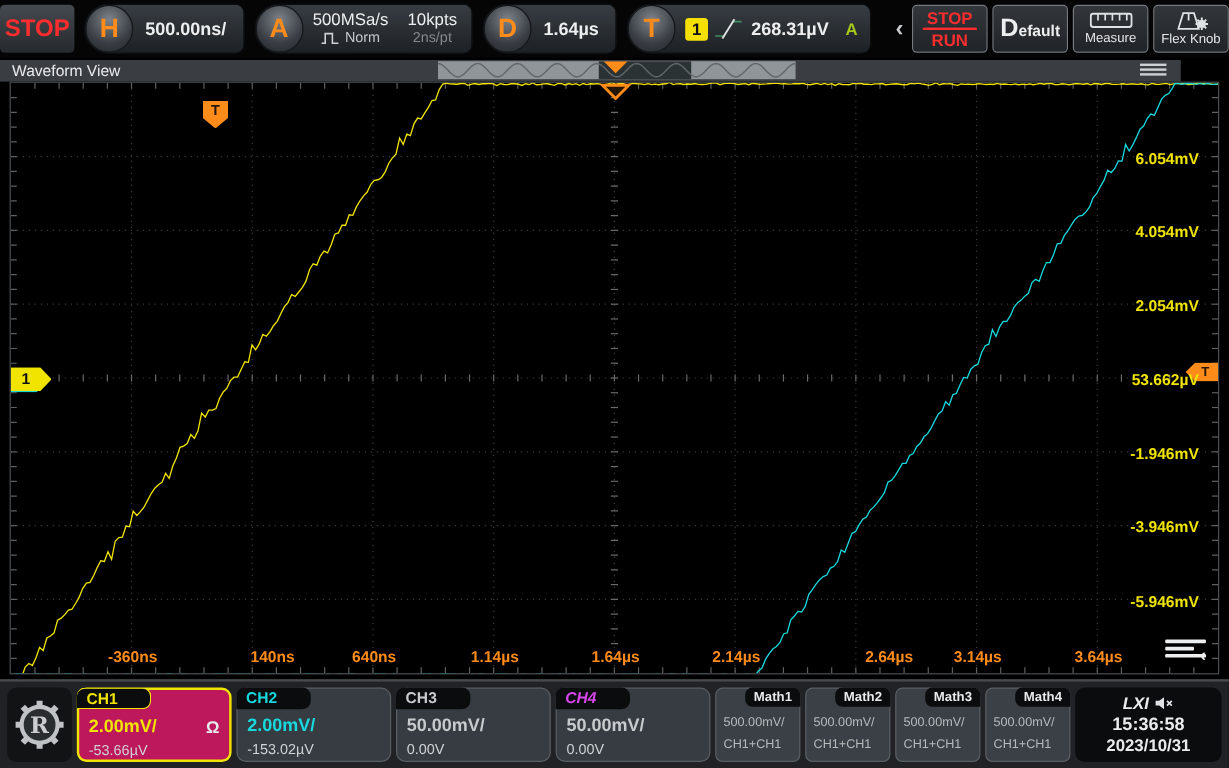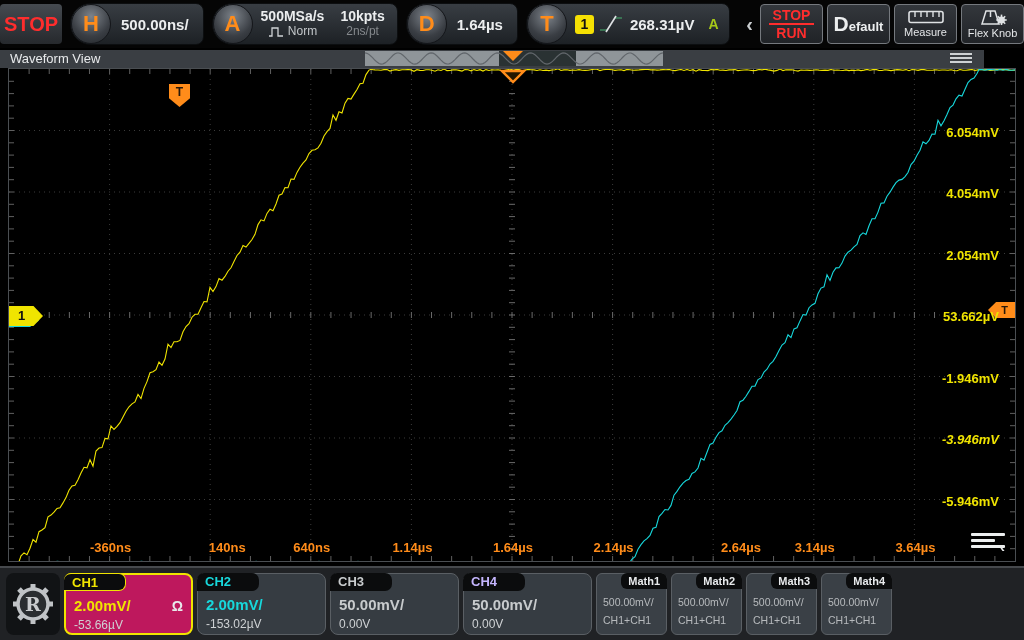--- a/index.html
+++ b/index.html
@@ -15,21 +15,21 @@
             border-radius:4px; display:flex; align-items:center; justify-content:center;
             font-weight:bold; font-size:20px; color:#ff2d2d; }
   .pill { height:42px; background:linear-gradient(#383d43,#1d2125); border-radius:21px 8px 8px 21px;
           display:flex; align-items:center; border:1px solid #0c0e10; margin-left:8px; }
   .knob-circle { width:40px; height:40px; border-radius:50%; flex:0 0 40px;
                  background:radial-gradient(circle at 50% 30%, #7d838a, #3a3e44 60%, #23272b);
                  border:1px solid #14161a; display:flex; align-items:center; justify-content:center;
                  font-weight:bold; font-size:22px; color:#ff8c1a; }
   .pill .val { color:#eceeef; font-size:15px; font-weight:bold; padding:0 14px 0 10px; white-space:nowrap; }
   .acol { display:flex; flex-direction:column; align-items:center; line-height:15px; padding:0 8px; }
-  .acol .t1 { color:#eceeef; font-size:14px; font-weight:bold; }
+  .acol .t1 { color:#eceeef; font-size:14px; font-weight:normal; }
   .acol .t2 { color:#c3c7ca; font-size:12px; display:flex; align-items:center; gap:4px; }
   .acol .t2g { color:#85898d; font-size:12px; }
   .badge1 { width:19px; height:19px; background:#f5e003; border-radius:3px; color:#111;
             font-weight:bold; font-size:14px; display:flex; align-items:center; justify-content:center;
             margin-left:8px; }
   .trig-a { color:#a6c818; font-weight:bold; font-size:14px; padding-right:10px; }
   .chev { color:#c9cdd0; font-size:20px; font-weight:bold; padding:0 3px; }
   .tbtn { width:63px; height:40px; background:linear-gradient(#33373c,#202327);
           border:1px solid #75797e; border-radius:4px; margin-left:4px;
           display:flex; flex-direction:column; align-items:center; justify-content:center; }
@@ -501,21 +501,21 @@
   <div id="tflag">T</div>
   <div id="ch2mark"></div>
   <div id="ch1mark">1</div>
   <div id="tlevel">T</div>
   <div id="ylabels">
       <div class="ylab" style="top: 62.5px;">6.054mV</div>
       <div class="ylab" style="top: 124px;">4.054mV</div>
       <div class="ylab" style="top: 185.5px;">2.054mV</div>
       <div class="ylab" style="top: 247px;">53.662µV</div>
       <div class="ylab" style="top: 308.5px;">-1.946mV</div>
-      <div class="ylab" style="top: 370px; font-style: italic;">-3.946mV</div>
+      <div class="ylab" style="top: 370px;">-3.946mV</div>
       <div class="ylab" style="top: 431.5px;">-5.946mV</div>
     </div>
   <div id="xlabels">
       <div class="xlab" style="left: 101.6px;">-360ns</div>
       <div class="xlab" style="left: 202.2px; margin-left: 16px;">140ns</div>
       <div class="xlab" style="left: 302.8px;">640ns</div>
       <div class="xlab" style="left: 403.4px;">1.14µs</div>
       <div class="xlab" style="left: 504px;">1.64µs</div>
       <div class="xlab" style="left: 604.6px;">2.14µs</div>
       <div class="xlab" style="left: 732px;">2.64µs</div>
@@ -572,21 +572,21 @@
     <div class="chrow2" style="color:#c8cbcd;">
       <span>50.00mV/</span>
       <span class="icons">
         <span class="dc"><span class="s"></span><span class="d"></span></span>
       </span>
     </div>
     <div class="chrow3">0.00V</div>
   </div>
 
   <div class="chbox">
-    <div class="chtab" style="color:#c4b5fd;">CH4</div>
+    <div class="chtab" style="color:#d946ef;font-style:italic;">CH4</div>
     <div class="chrow2" style="color:#c8cbcd;">
       <span>50.00mV/</span>
       <span class="icons">
         <span class="dc"><span class="s"></span><span class="d"></span></span>
       </span>
     </div>
     <div class="chrow3">0.00V</div>
   </div>
 
   <div class="mathbox">
@@ -603,13 +603,25 @@
     <div class="mathtab">Math3</div>
     <div class="mathv">500.00mV/</div>
     <div class="mathe">CH1+CH1</div>
   </div>
   <div class="mathbox">
     <div class="mathtab">Math4</div>
     <div class="mathv">500.00mV/</div>
     <div class="mathe">CH1+CH1</div>
   </div>
 
+  <div id="clockbox">
+    <div id="lxirow">
+      <span>LXI</span>
+      <svg width="16" height="12" viewBox="0 0 16 12">
+        <polygon points="1,4 4,4 8,1 8,11 4,8 1,8" fill="#dfe2e4"></polygon>
+        <line x1="10.5" y1="4" x2="14.5" y2="8" stroke="#dfe2e4" stroke-width="1.4"></line>
+        <line x1="14.5" y1="4" x2="10.5" y2="8" stroke="#dfe2e4" stroke-width="1.4"></line>
+      </svg>
+    </div>
+    <div id="clocktime">15:36:58</div>
+    <div id="clockdate">2023/10/31</div>
+  </div>
 </div>
 
 </body></html>

